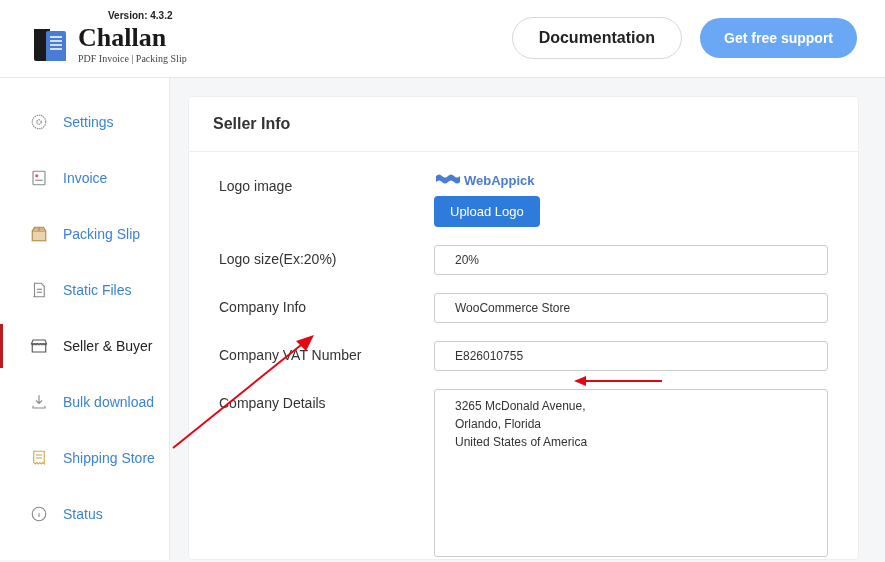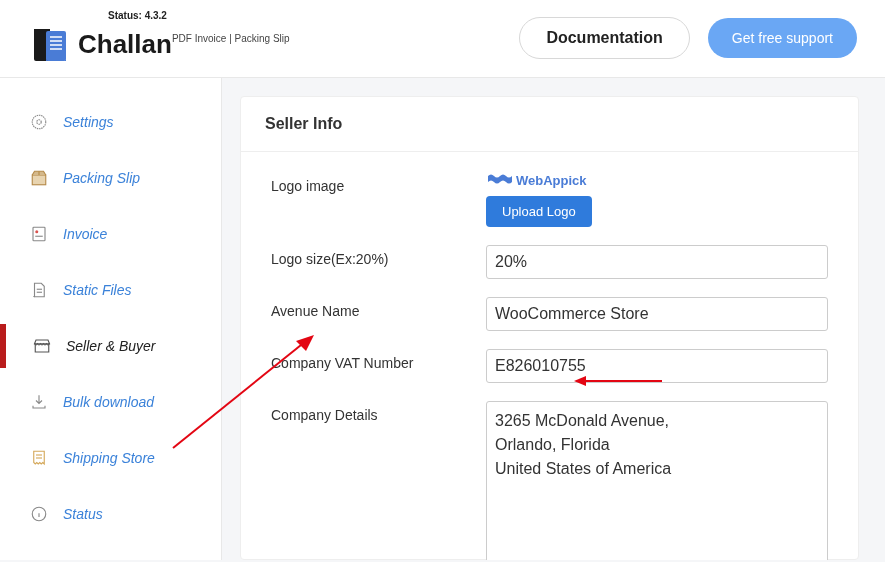--- a/index.html
+++ b/index.html
@@ -2,56 +2,56 @@
 <html><head>
   <meta charset="utf-8">
   <style>
     * { margin: 0; padding: 0; box-sizing: border-box; }
     body { font-family: -apple-system, BlinkMacSystemFont, 'Segoe UI', Arial, sans-serif; background: #f5f6f8; width: 885px; height: 562px; overflow: hidden; }
     .header { background: #fff; display: flex; align-items: center; padding: 10px 28px 12px 28px; border-bottom: 1px solid #e8e8e8; }
     .logo-block { display: flex; flex-direction: column; }
     .version { font-size: 10px; color: #222; margin-left: 80px; margin-bottom: 2px; font-weight: 600; }
     .brand { display: flex; align-items: center; gap: 8px; }
     .logo-icon { width: 42px; height: 42px; display: flex; align-items: center; justify-content: center; }
-    .brand-text { display: flex; flex-direction: row; }
+    .brand-text { display: flex; flex-direction: column; font-family: Liberation Serif, serif; }
     .brand-name { font-size: 26px; font-weight: 700; color: #1a1a1a; line-height: 1; }
     .brand-sub { font-size: 10px; color: #444; margin-top: 2px; font-weight: 500; }
     .header-spacer { flex: 1; }
     .btn-doc { background: #fff; border: 1px solid #d8d8d8; color: #222; font-size: 16px; font-weight: 600; padding: 11px 26px; border-radius: 22px; cursor: pointer; margin-right: 18px; }
-    .btn-support { background: #6aa7f4; color: #fff; border: none; font-size: 14px; font-weight: 400; padding: 12px 24px; border-radius: 22px; cursor: pointer; }
+    .btn-support { background: #6aa7f4; color: #fff; border: none; font-size: 14px; font-weight: 700; padding: 12px 24px; border-radius: 22px; cursor: pointer; }
     .body { display: flex; height: calc(100% - 80px); }
-    .sidebar { width: 222px; background: #fff; border-right: 1px solid #e8e8e8; padding-top: 22px; font-style: italic; }
+    .sidebar { width: 170px; background: #fff; border-right: 1px solid #e8e8e8; padding-top: 22px; }
     .nav-item { display: flex; align-items: center; gap: 14px; padding: 12px 0 12px 26px; color: #3b82d9; font-size: 14px; cursor: pointer; border-left: 3px solid transparent; margin-bottom: 12px; }
-    .nav-item.active { border-left: 6px solid #b91c1c; color: #222; }
+    .nav-item.active { border-left: 3px solid #b91c1c; color: #222; }
     .nav-item.active .nav-label { color: #222; font-weight: 400; }
     .nav-icon { width: 20px; height: 20px; display: flex; align-items: center; justify-content: center; color: #888; }
     .nav-item.active .nav-icon { color: #555; }
     .main { flex: 1; padding: 18px 26px 0 18px; overflow: hidden; }
     .panel { background: #fff; border: 1px solid #eee; border-radius: 4px; height: 100%; }
     .panel-header { padding: 18px 24px; border-bottom: 1px solid #eee; }
     .panel-title { font-size: 16px; font-weight: 700; color: #333; }
     .panel-body { padding: 20px 30px; }
     .form-row { display: flex; align-items: flex-start; margin-bottom: 18px; }
     .form-label { width: 215px; font-size: 14px; color: #333; padding-top: 6px; }
     .form-control { flex: 1; }
     .logo-img { font-size: 13px; color: #4a7cd6; font-weight: 700; margin-bottom: 8px; display: flex; align-items: center; gap: 2px; }
     .logo-img-icon { display: inline-flex; }
     .btn-upload { background: #2f7bdc; color: #fff; border: none; font-size: 13px; padding: 8px 16px; border-radius: 4px; cursor: pointer; }
-    .input, .textarea { width: 100%; border: 1px solid #ccc; border-radius: 3px; padding: 7px 8px; font-size: 16px; color: #333; font-family: inherit; }
+    .input, .textarea { width: 100%; border: 1px solid #ccc; border-radius: 3px; padding: 7px 20px; font-size: 12px; color: #333; font-family: inherit; }
     .textarea { height: 168px; resize: none; line-height: 1.5; }
     .arrow-annotation { position: absolute; pointer-events: none; }
     .arrow-red-1 { left: 574px; top: 374px; }
     .arrow-red-2 { left: 168px; top: 333px; }
   </style>
 </head>
 <body>
 
 <div class="header">
   <div class="logo-block">
-    <div class="version">Status: 4.3.2</div>
+    <div class="version">Version: 4.3.2</div>
     <div class="brand">
       <div class="logo-icon">
         <svg width="42" height="42" viewBox="0 0 42 42">
           <path d="M6 6 L22 6 L22 36 Q22 38 20 38 L8 38 Q6 38 6 36 Z" fill="#1a1a1a"></path>
           <rect x="18" y="8" width="20" height="30" rx="2" fill="#4a7cd6"></rect>
           <path d="M18 36 L20 38 L22 36 L24 38 L26 36 L28 38 L30 36 L32 38 L34 36 L36 38 L38 36 L38 38 L18 38 Z" fill="#4a7cd6"></path>
           <line x1="22" y1="14" x2="34" y2="14" stroke="#fff" stroke-width="1.5"></line>
           <line x1="22" y1="18" x2="34" y2="18" stroke="#fff" stroke-width="1.5"></line>
           <line x1="22" y1="22" x2="34" y2="22" stroke="#fff" stroke-width="1.5"></line>
           <line x1="22" y1="26" x2="34" y2="26" stroke="#fff" stroke-width="1.5"></line>
@@ -74,37 +74,37 @@
       <span class="nav-icon">
         <svg width="18" height="18" viewBox="0 0 24 24" fill="none" stroke="currentColor" stroke-width="1.5" stroke-dasharray="2 1">
             <circle cx="12" cy="12" r="9"></circle>
             <circle cx="12" cy="12" r="3"></circle>
           </svg>
       </span>
       <span class="nav-label">Settings</span>
     </div>
     <div class="nav-item">
       <span class="nav-icon">
+        <svg width="18" height="18" viewBox="0 0 24 24" fill="none" stroke="currentColor" stroke-width="1.5">
+            <rect x="4" y="3" width="16" height="18" rx="1"></rect>
+            <circle cx="9" cy="9" r="2" fill="#d9534f" stroke="none"></circle>
+            <line x1="7" y1="15" x2="17" y2="15"></line>
+          </svg>
+      </span>
+      <span class="nav-label">Invoice</span>
+    </div>
+    <div class="nav-item">
+      <span class="nav-icon">
         <svg width="18" height="18" viewBox="0 0 24 24" fill="none" stroke="#b58b4a" stroke-width="1.5">
             <rect x="3" y="8" width="18" height="13" fill="#e8d4b0"></rect>
             <path d="M3 8 L6 3 L18 3 L21 8" fill="#d4b88a"></path>
             <line x1="12" y1="3" x2="12" y2="8"></line>
           </svg>
       </span>
       <span class="nav-label">Packing Slip</span>
-    </div>
-    <div class="nav-item">
-      <span class="nav-icon">
-        <svg width="18" height="18" viewBox="0 0 24 24" fill="none" stroke="currentColor" stroke-width="1.5">
-            <rect x="4" y="3" width="16" height="18" rx="1"></rect>
-            <circle cx="9" cy="9" r="2" fill="#d9534f" stroke="none"></circle>
-            <line x1="7" y1="15" x2="17" y2="15"></line>
-          </svg>
-      </span>
-      <span class="nav-label">Invoice</span>
     </div>
     <div class="nav-item">
       <span class="nav-icon">
         <svg width="18" height="18" viewBox="0 0 24 24" fill="none" stroke="currentColor" stroke-width="1.5">
             <path d="M6 3 L15 3 L19 7 L19 21 L6 21 Z"></path>
             <path d="M6 21 Q5 21 5 20"></path>
             <line x1="9" y1="11" x2="16" y2="11"></line>
             <line x1="9" y1="15" x2="16" y2="15"></line>
           </svg>
       </span>
@@ -174,21 +174,21 @@
         </div>
 
         <div class="form-row">
           <div class="form-label">Logo size(Ex:20%)</div>
           <div class="form-control">
             <input class="input" type="text" value="20%" style="">
           </div>
         </div>
 
         <div class="form-row">
-          <div class="form-label">Avenue Name</div>
+          <div class="form-label">Company Info</div>
           <div class="form-control">
             <input class="input" type="text" value="WooCommerce Store" style="">
           </div>
         </div>
 
         <div class="form-row">
           <div class="form-label">Company VAT Number</div>
           <div class="form-control">
             <input class="input" type="text" value="E826010755" style="">
           </div>

